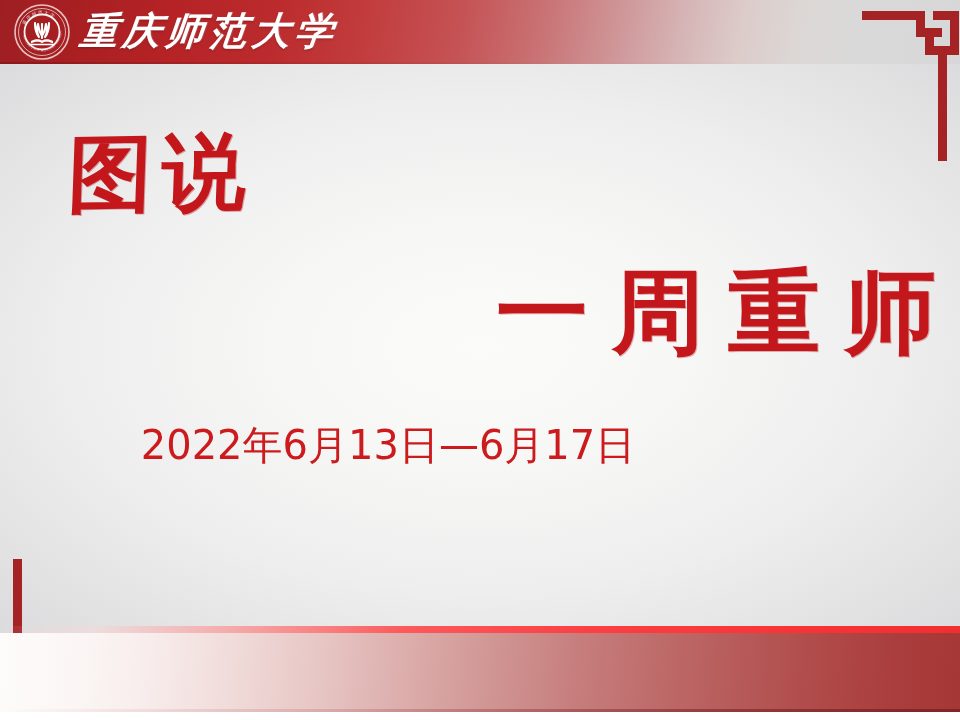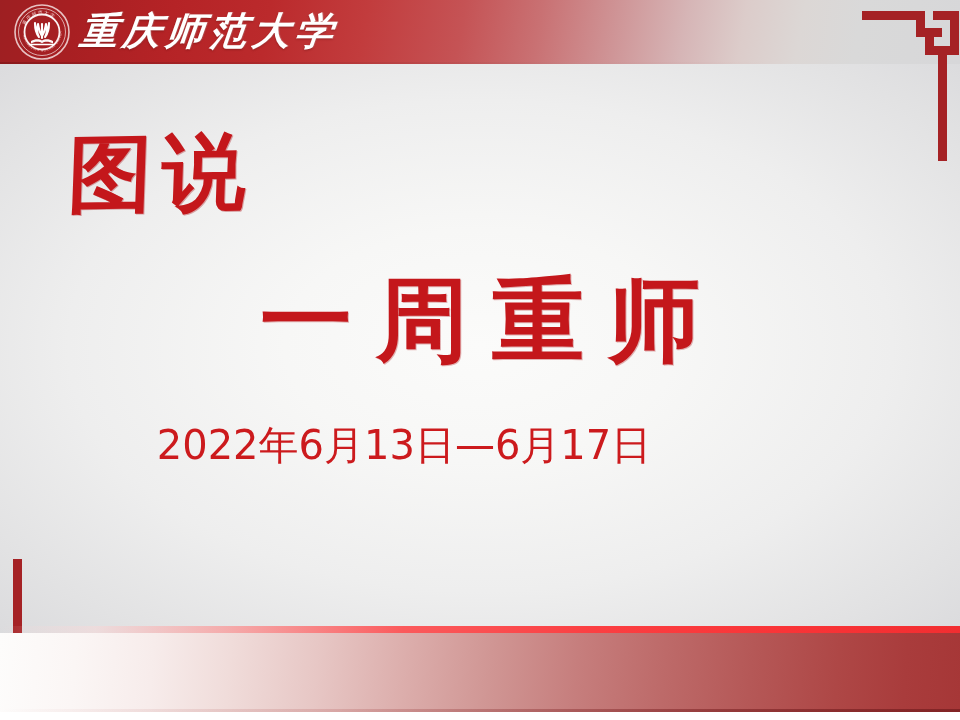--- a/index.html
+++ b/index.html
@@ -188,35 +188,35 @@
     white-space: nowrap;
     transform: skewX(-3deg) rotate(-1deg);
     text-shadow: 1px 1px 0 rgba(170,12,16,.35);
   }
 
   .headline {
     position: absolute;
     left: 0;
     top: 272px;
     width: 960px;
-    text-align: center;
+    text-align: right;
     color: #c4171b;
     font-size: 92px;
     line-height: 1.05;
     letter-spacing: 24px;
     text-indent: 24px;
     font-weight: 700;
-    font-family: Liberation Sans, sans-serif;
+    font-family: Liberation Mono, monospace;
     white-space: nowrap;
     text-shadow: 1px 1px 0 rgba(170,12,16,.3);
   }
 
   .daterange {
     position: absolute;
-    left: 16px;
+    left: 0;
     top: 425px;
     width: 776px;
     text-align: center;
     color: #cc1a1d;
     font-size: 40px;
     line-height: 1;
     font-weight: 400;
     font-family: "DejaVu Sans", "Liberation Sans", sans-serif;
     white-space: nowrap;
   }

